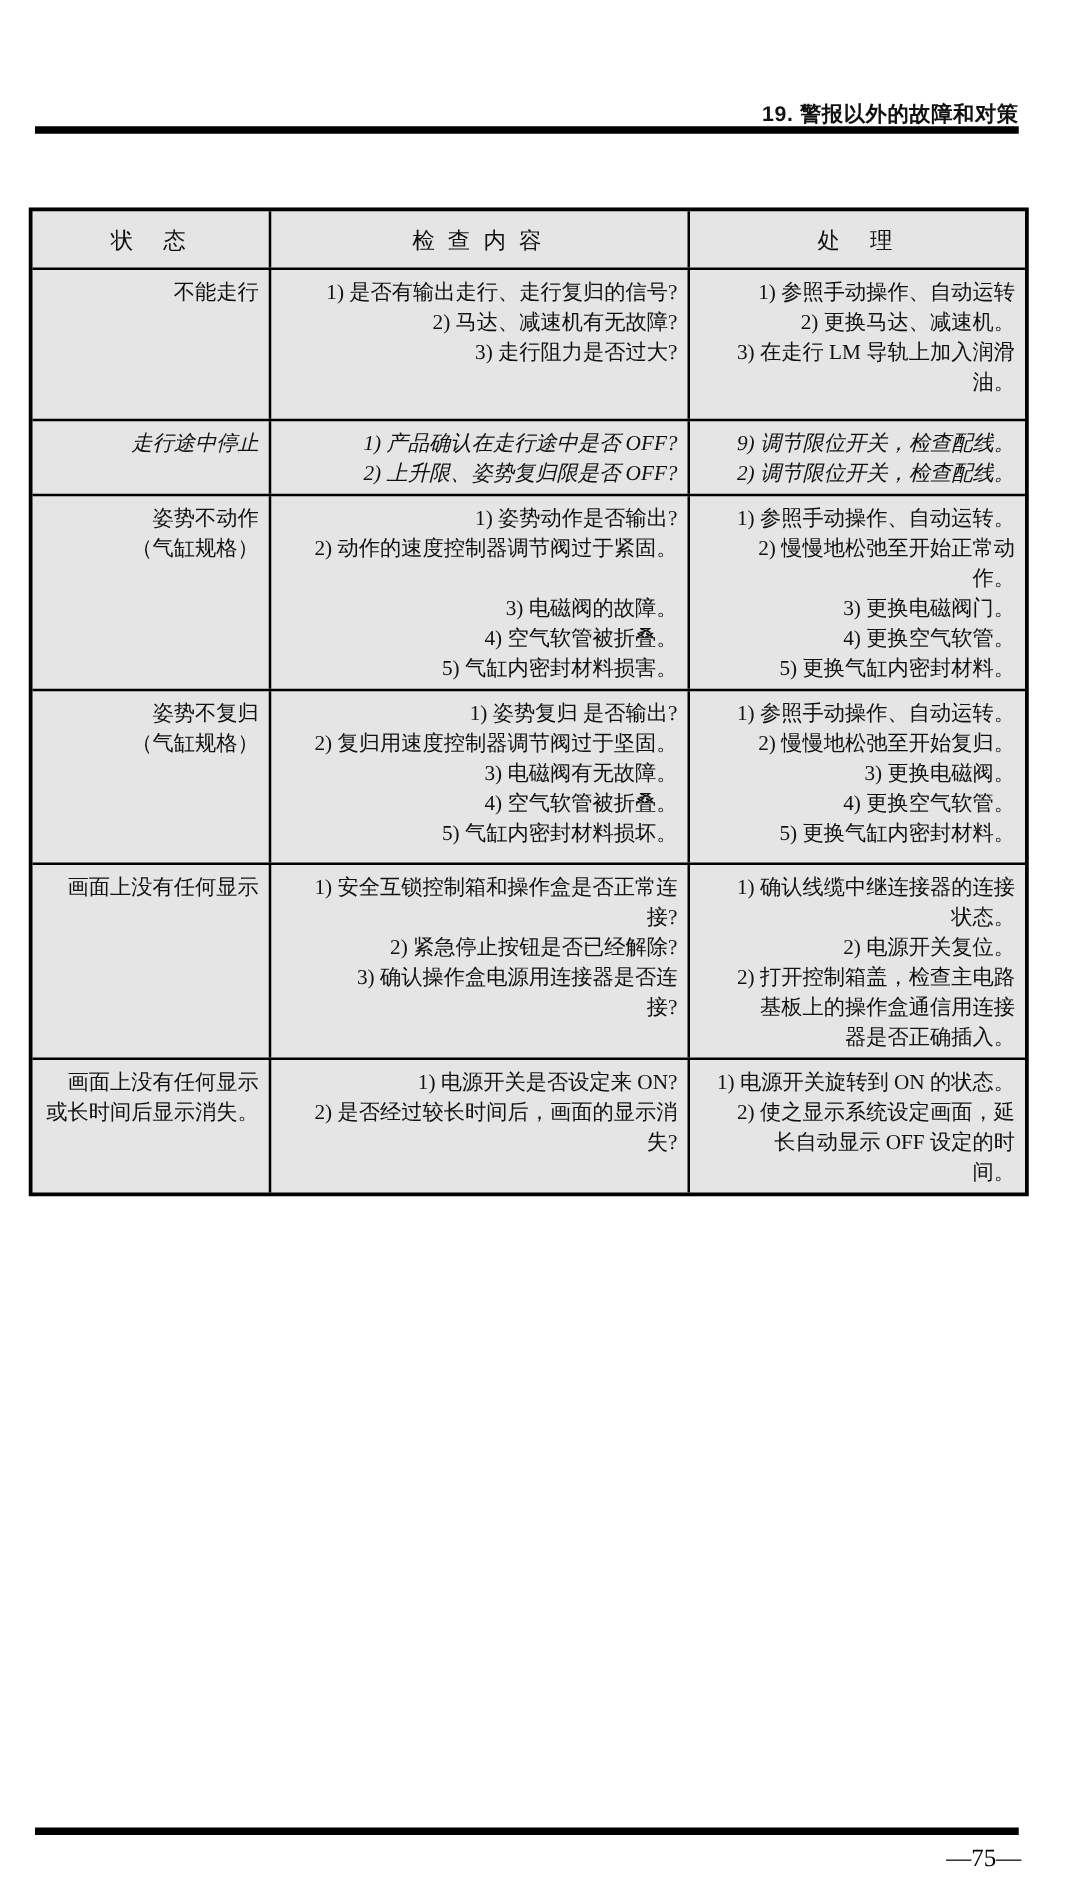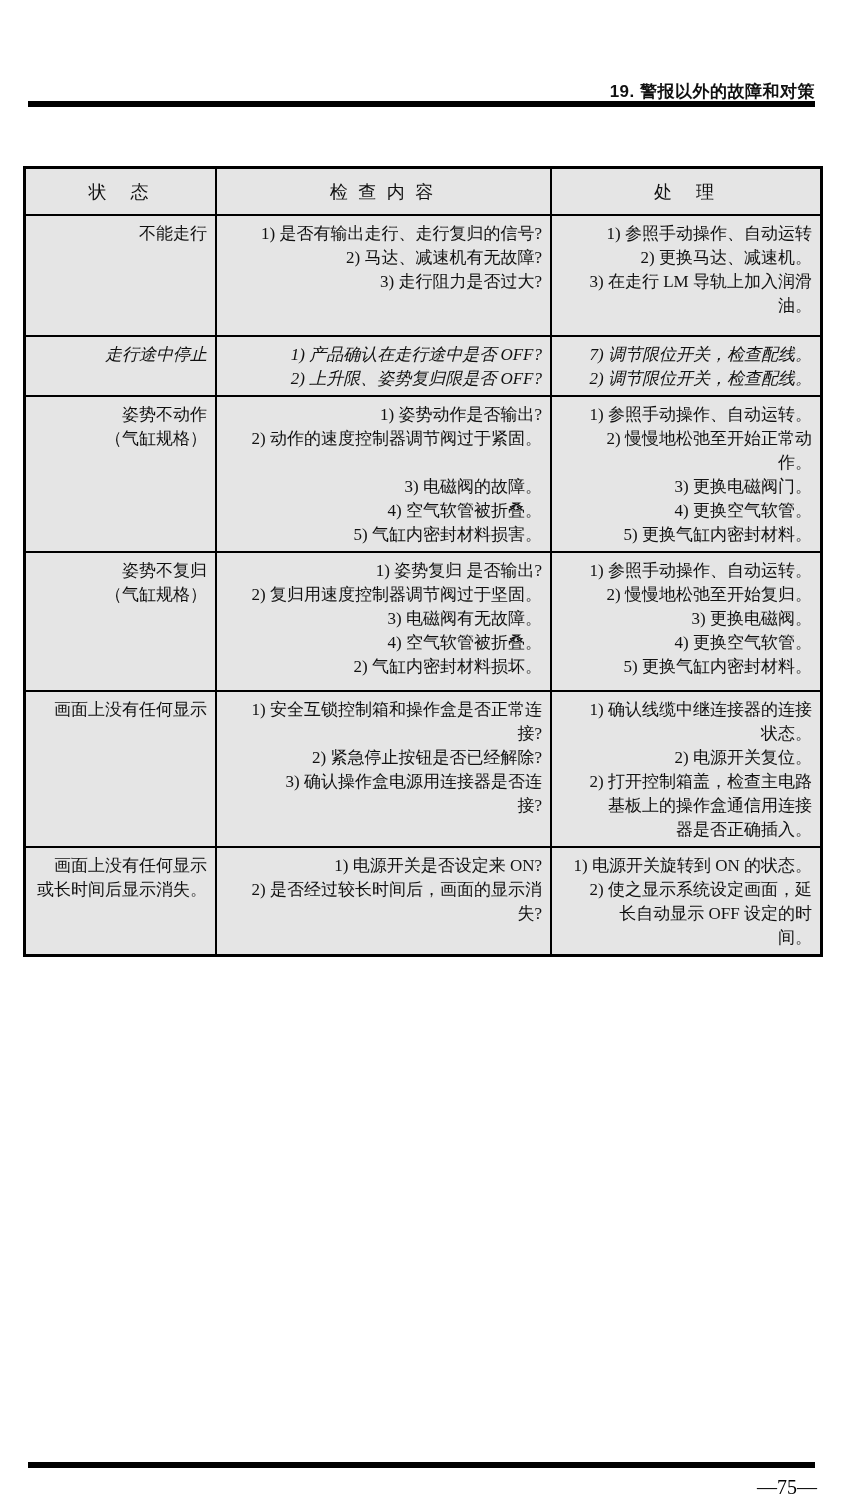--- a/index.html
+++ b/index.html
@@ -87,21 +87,21 @@
     </div>
     <div class="trow r1">
       <div class="cell status">
         <div class="line">走行途中停止</div>
       </div>
       <div class="cell check">
         <div class="line">1) 产品确认在走行途中是否 OFF?</div>
         <div class="line">2) 上升限、姿势复归限是否 OFF?</div>
       </div>
       <div class="cell action">
-        <div class="line">7) 调节限位开关，检查配线。</div>
+        <div class="line">9) 调节限位开关，检查配线。</div>
         <div class="line">2) 调节限位开关，检查配线。</div>
       </div>
     </div>
     <div class="trow r2">
       <div class="cell status">
         <div class="line">姿势不动作</div>
         <div class="line">（气缸规格）</div>
       </div>
       <div class="cell check">
         <div class="line">1) 姿势动作是否输出?</div>
@@ -123,21 +123,21 @@
     <div class="trow r3">
       <div class="cell status">
         <div class="line">姿势不复归</div>
         <div class="line">（气缸规格）</div>
       </div>
       <div class="cell check">
         <div class="line">1) 姿势复归 是否输出?</div>
         <div class="line">2) 复归用速度控制器调节阀过于坚固。</div>
         <div class="line">3) 电磁阀有无故障。</div>
         <div class="line">4) 空气软管被折叠。</div>
-        <div class="line">2) 气缸内密封材料损坏。</div>
+        <div class="line">5) 气缸内密封材料损坏。</div>
       </div>
       <div class="cell action">
         <div class="line">1) 参照手动操作、自动运转。</div>
         <div class="line">2) 慢慢地松弛至开始复归。</div>
         <div class="line">3) 更换电磁阀。</div>
         <div class="line">4) 更换空气软管。</div>
         <div class="line">5) 更换气缸内密封材料。</div>
       </div>
     </div>
     <div class="trow r4">

